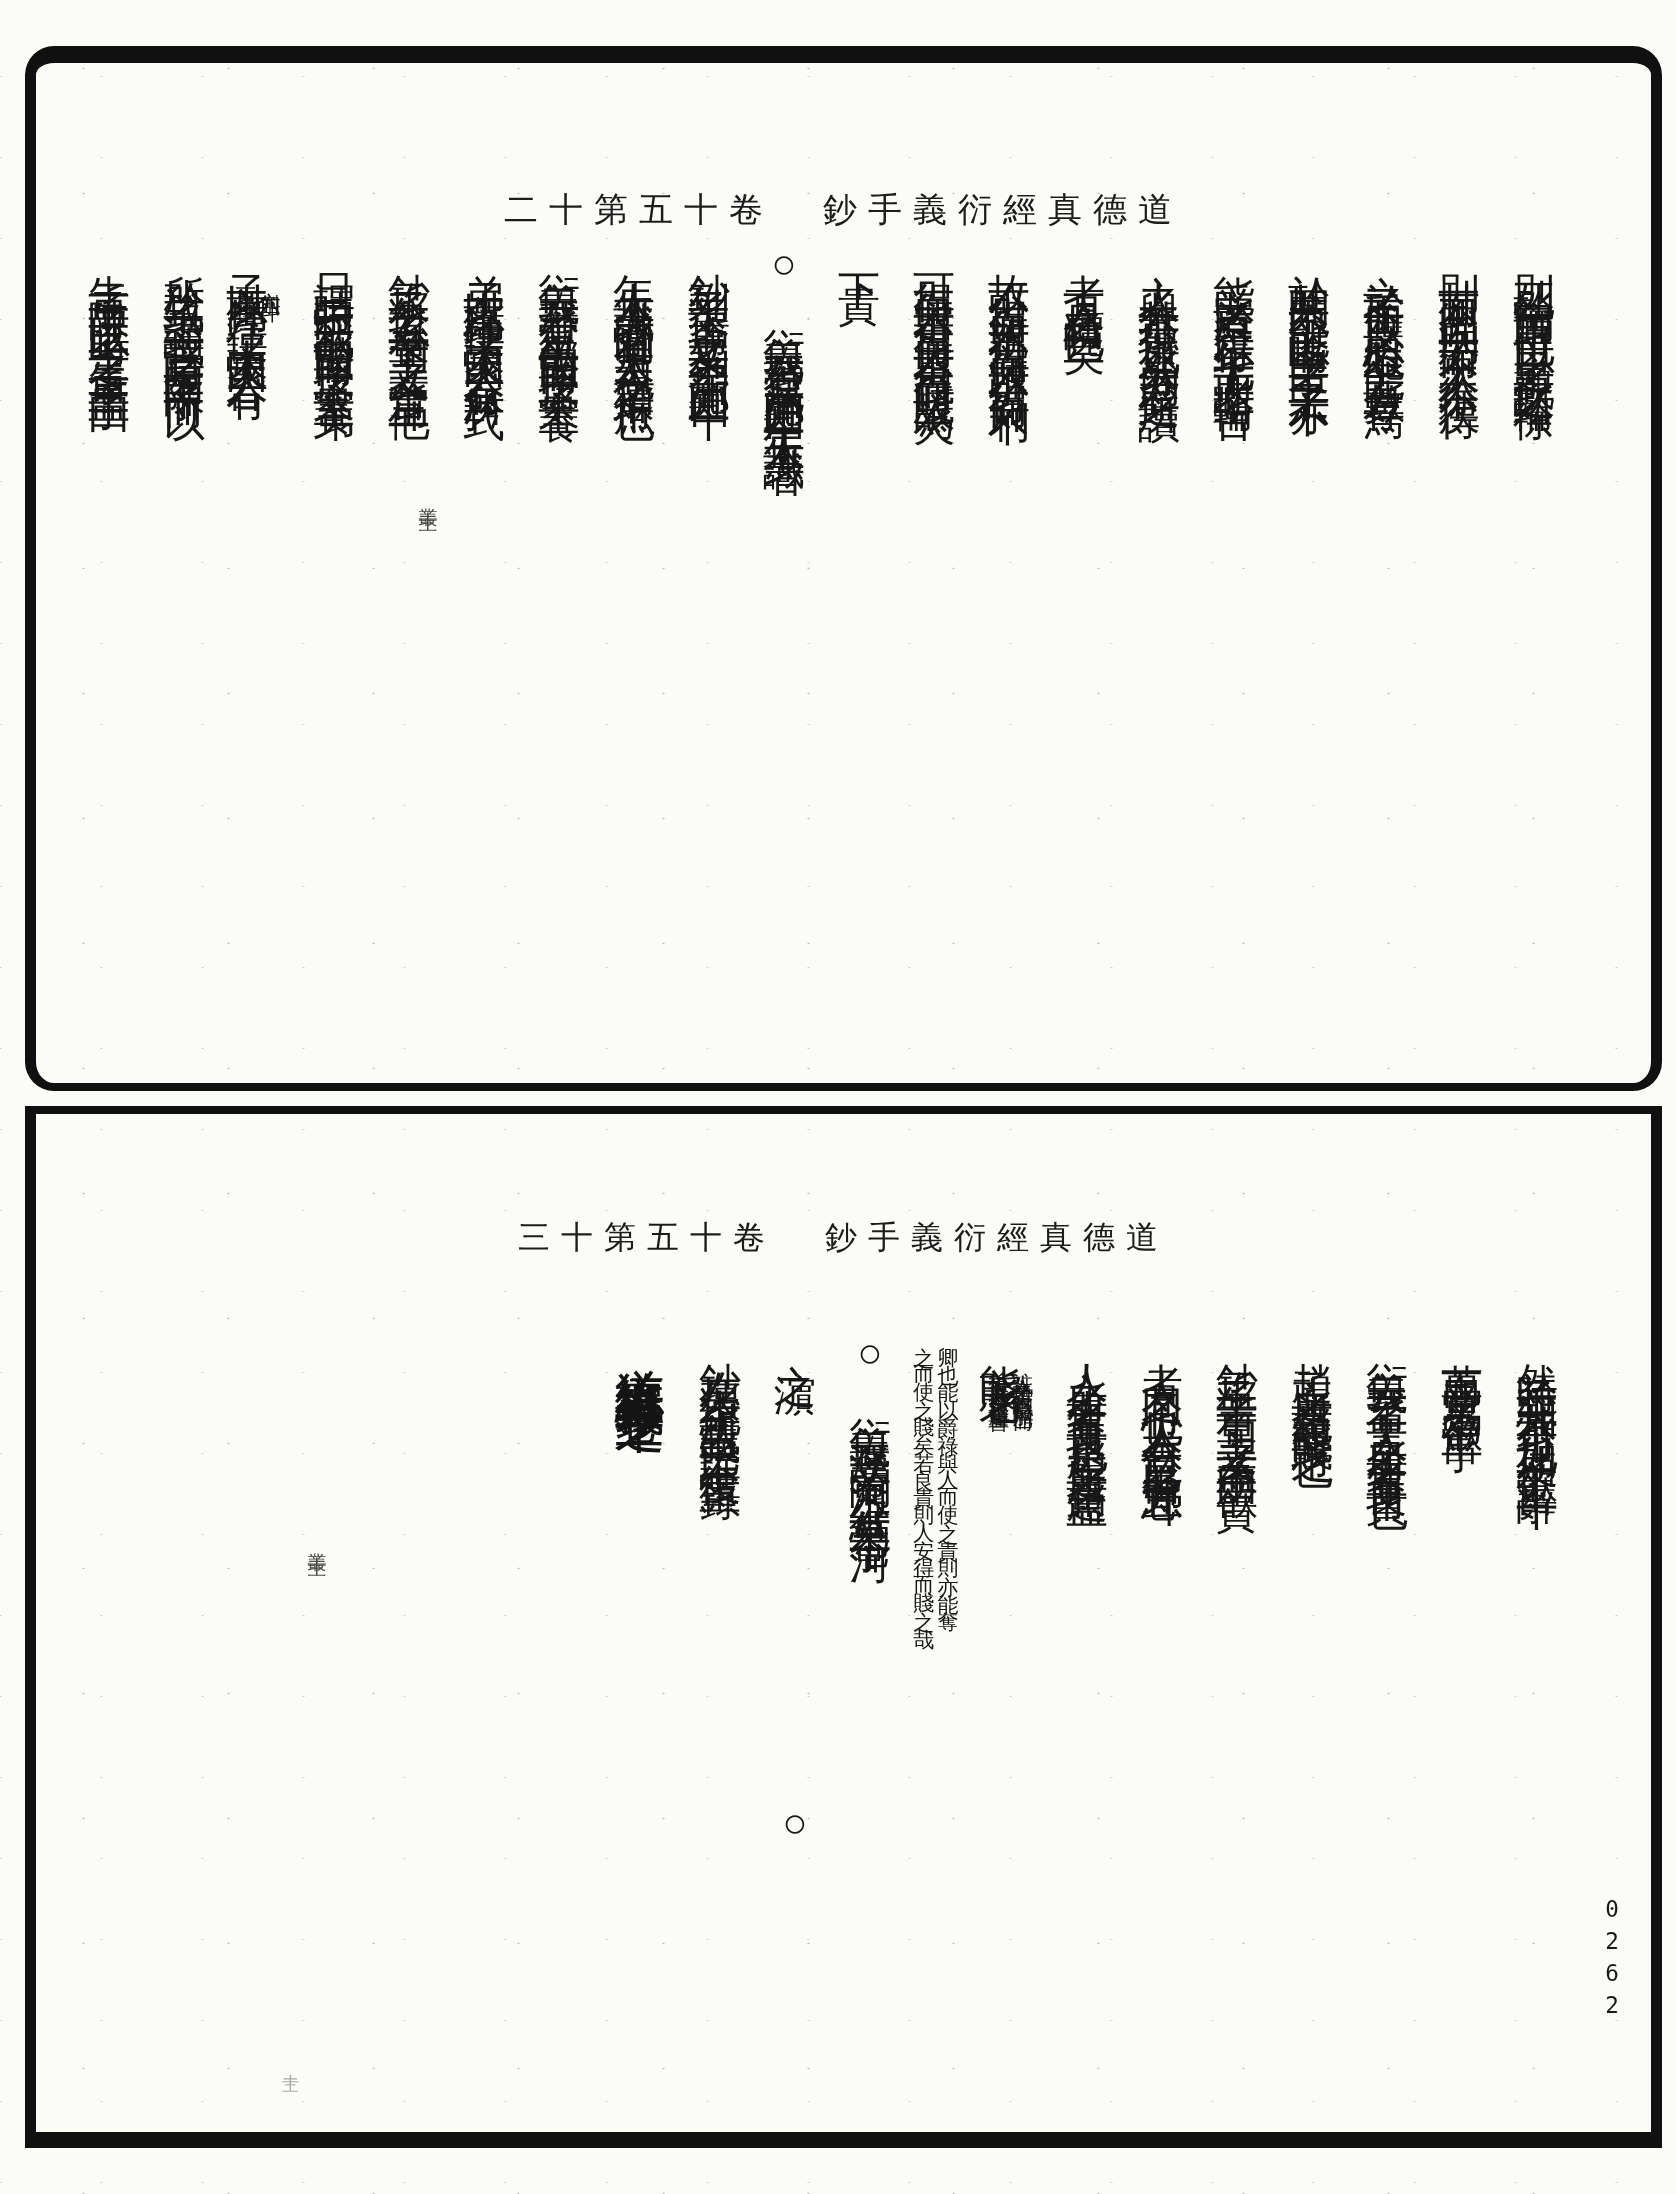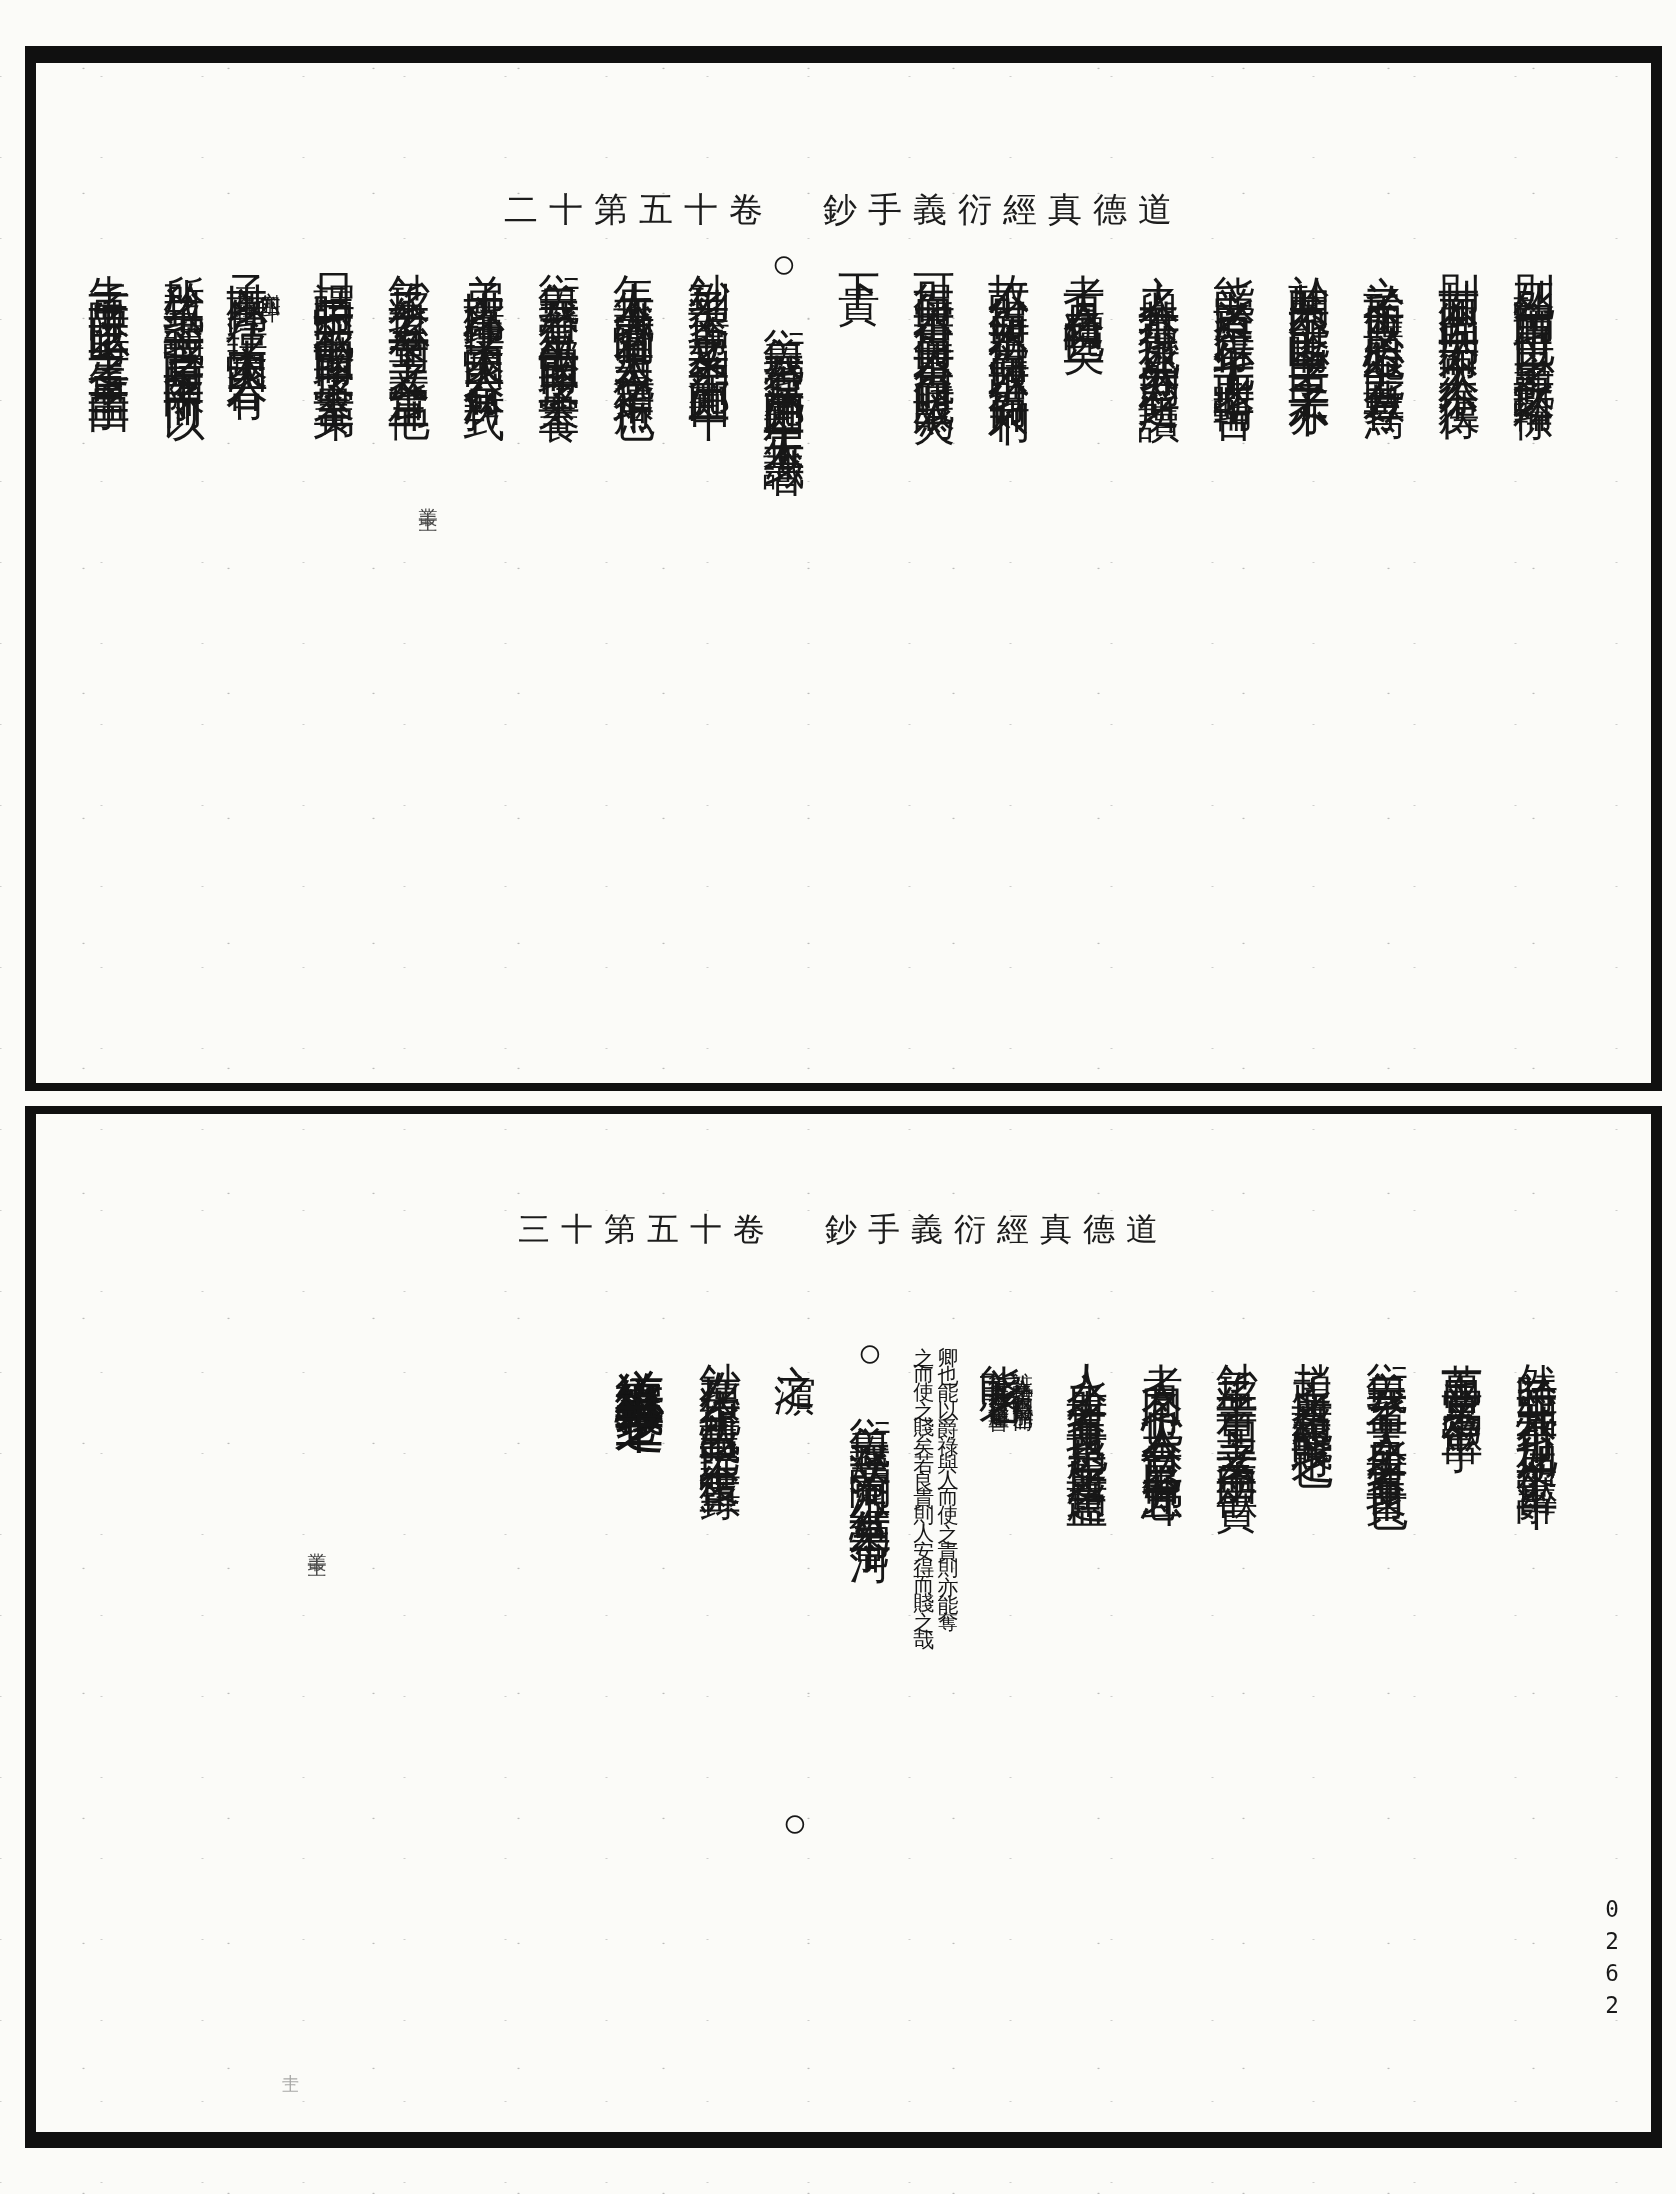--- a/index.html
+++ b/index.html
@@ -19,21 +19,21 @@
       radial-gradient(rgba(0,0,0,.18) 0.8px, transparent 1.2px);
     background-size:145px 125px,101px 81px;
     background-position:11px 5.9px,51px 36px;
     pointer-events:none;
   }
   .block{
     position:absolute;left:25px;width:1637px;
     border-style:solid;border-color:#101010;
     box-sizing:border-box;background:transparent;
   }
-  .block-top{top:46px;height:1045px;border-width:17.6px 11px 8.4px 11px;}
+  .block-top{top:46px;height:1045px;border-width:17.6px 11px 8.4px 11px;border-radius:29px;}
   .block-bottom{top:1106px;height:1042px;border-width:8.4px 11px 16px 11px;}
   .header{
     position:absolute;left:0;width:100%;text-align:center;
     font-size:34px;letter-spacing:11px;white-space:nowrap;
     color:#1c1c1c;
   }
   .header .gap{display:inline-block;width:49px;}
   .cols{
     position:absolute;
     writing-mode:vertical-rl;
@@ -92,21 +92,21 @@
       <div class="col">弟子以萬鍾使諸大夫國人皆有所矜式</div>
       <div class="col">鈔孟子公孫丑章句下之文云齊宣王他</div>
       <div class="col">日謂時子曰我欲中國而授孟子室養弟</div>
       <div class="col"><span>子以萬鍾</span><span class="note"><span class="ncol">六斛四斗</span><span class="ncol">為一鍾也</span></span><span>使諸大夫國人皆有</span></div>
       <div class="col">所矜式子盡謂我言之時子因陳子而以</div>
       <div class="col">告孟子陳子以時子之言告孟子孟子曰</div>
     </div>
   </div>
 
   <div class="block block-bottom">
-    <div class="header" style="top:94px;font-size:32px;">
+    <div class="header" style="top:102px;font-size:32px;">
       <span>三十第五十卷</span><span class="gap"></span><span>鈔手義衍經真德道</span>
     </div>
 
     <div class="marker" style="left:268px;top:423px;">叢十三</div>
     <div class="marker faint" style="left:243px;top:947px;">十三</div>
 
     <div class="cols" style="top:216px;right:92px;height:809px;">
       <div class="col">然時子惡知其不可也如使予欲富辭十</div>
       <div class="col">萬而受萬是為欲富乎</div>
       <div class="col">衍義云若孟子言人之所貴者非良貴也</div>

